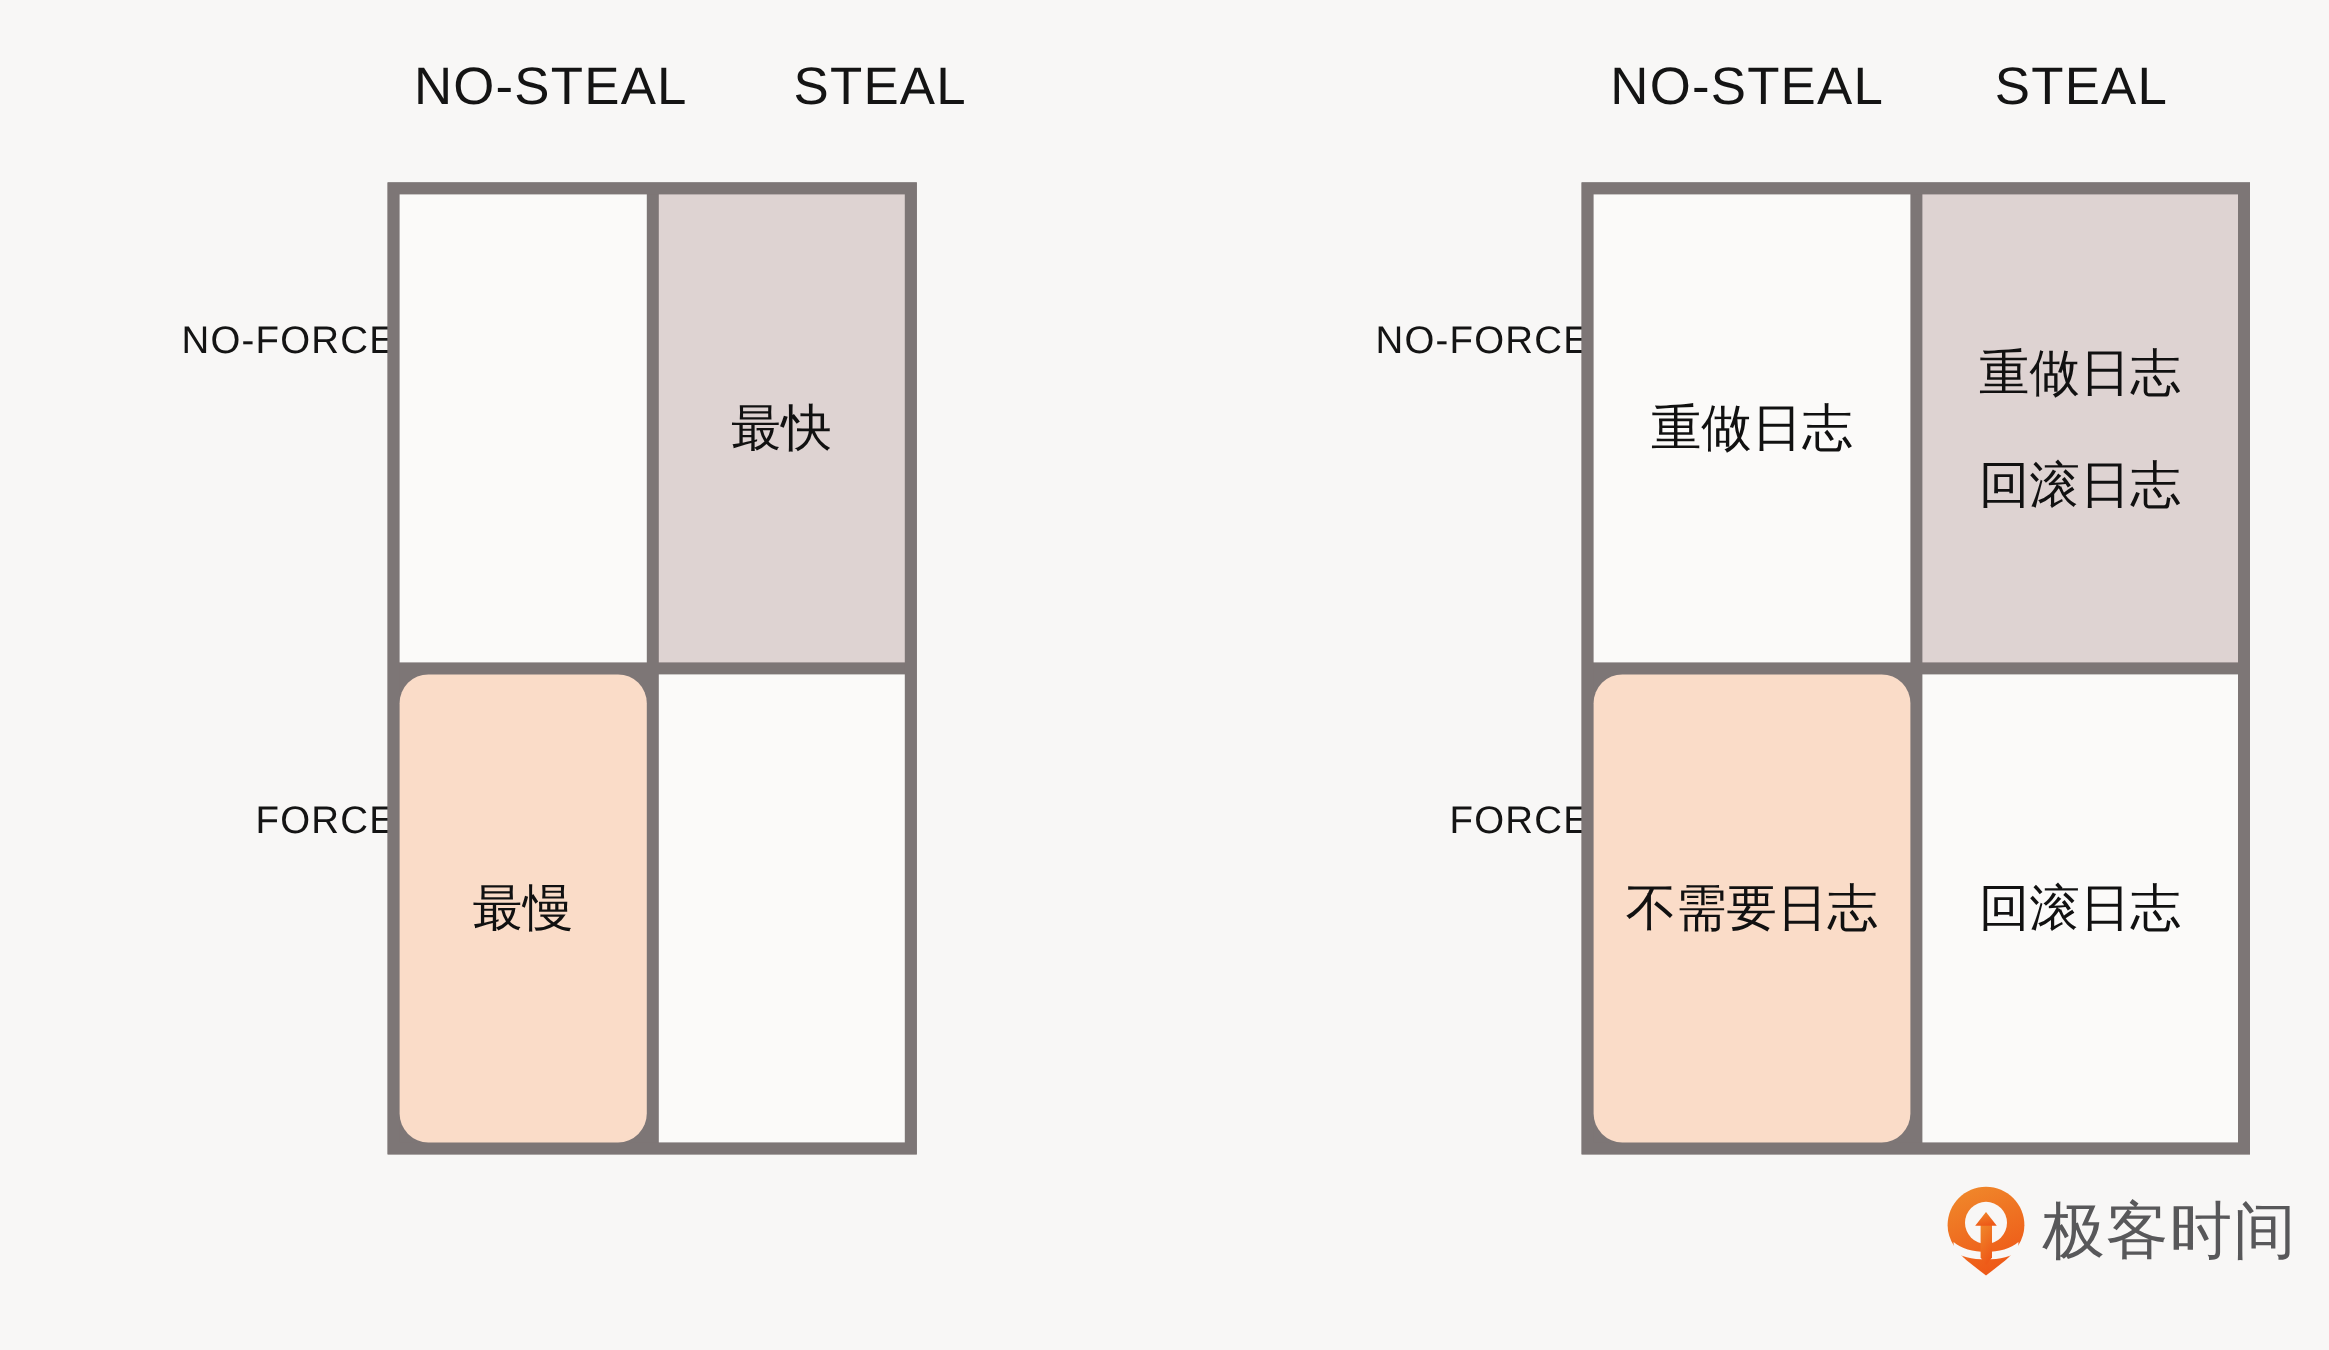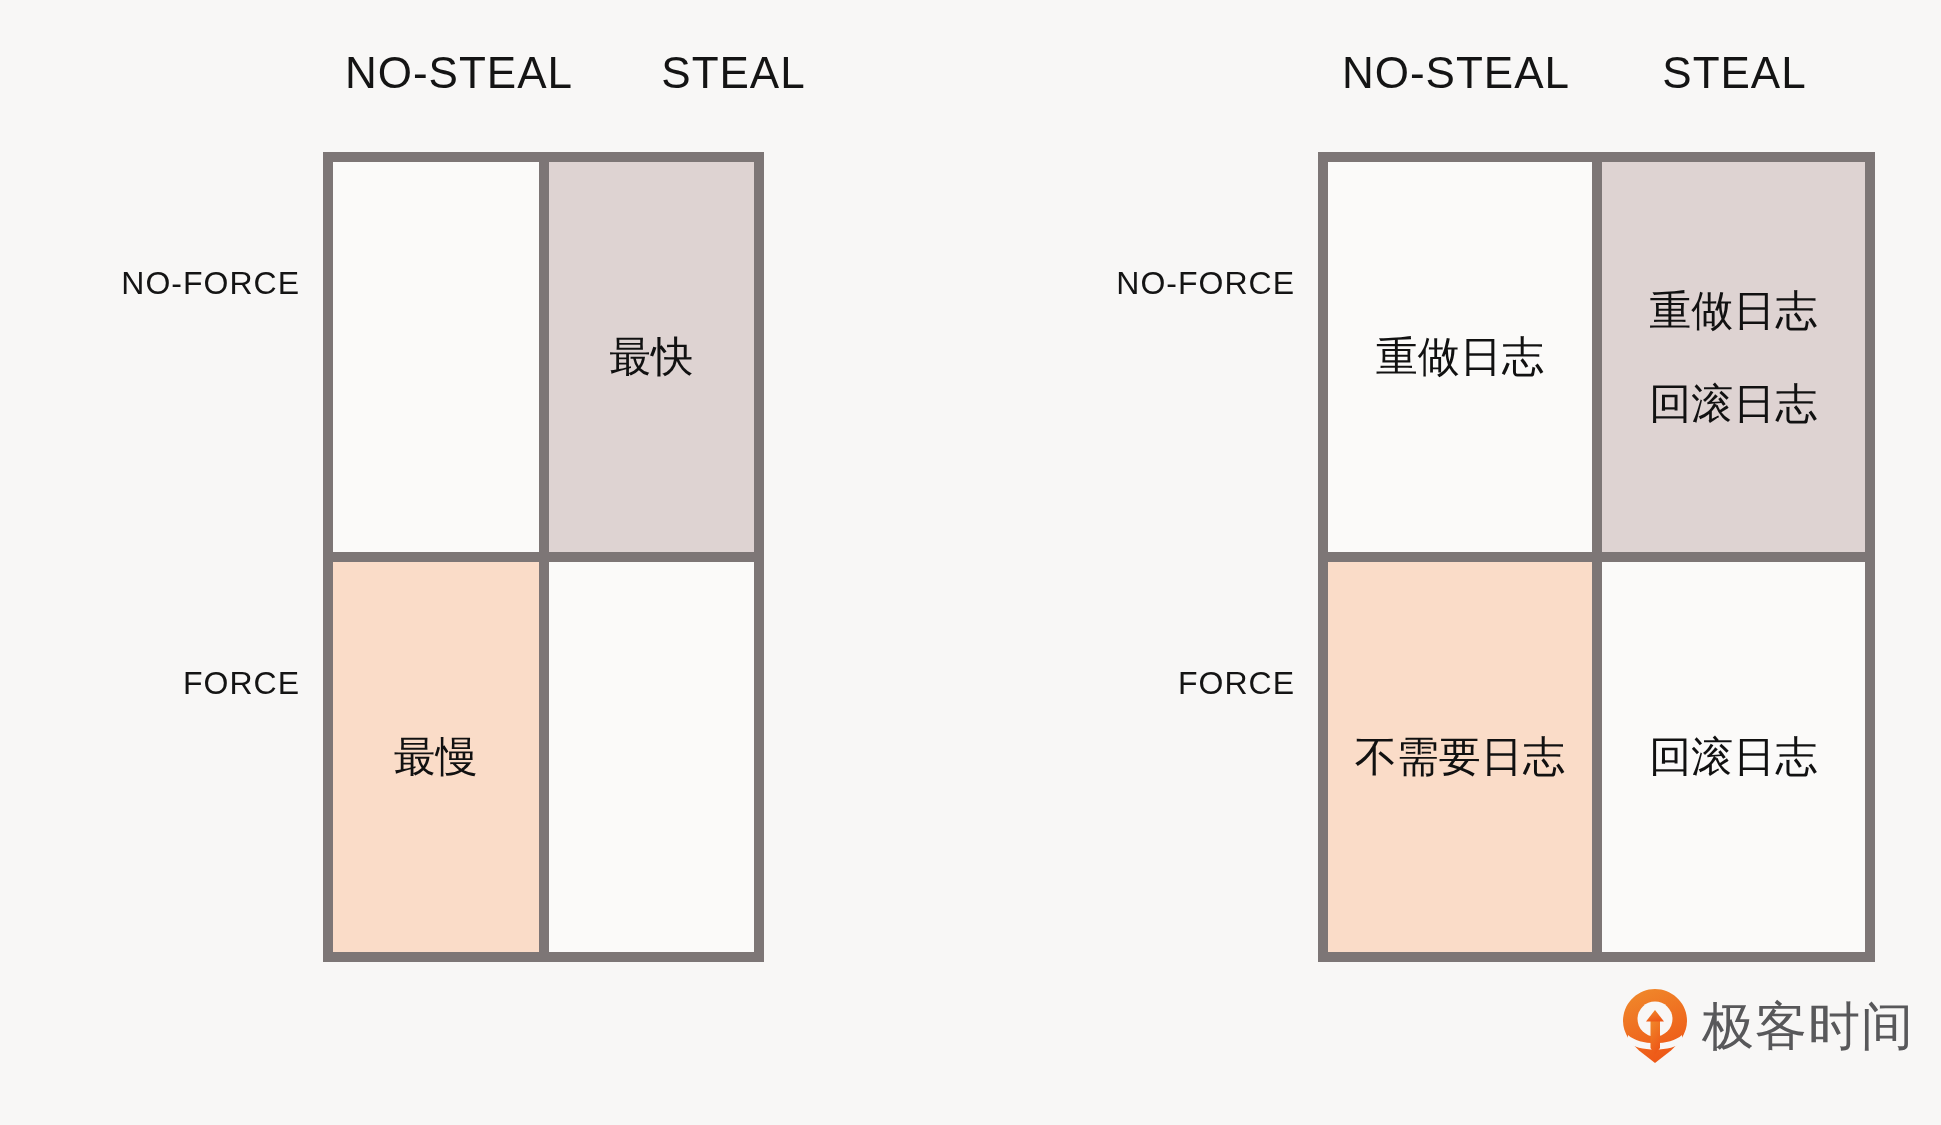--- a/index.html
+++ b/index.html
@@ -9,21 +9,21 @@
     height: 1125px;
     background: #f8f7f6;
     font-family: "Liberation Sans", "DejaVu Sans", sans-serif;
     overflow: hidden;
     position: relative;
   }
 
   .stage { position: absolute; inset: 0; }
 
   
-  .matrix { position: absolute; }
+  .matrix { position: absolute; padding-left: 30px; }
 
   .col-headers {
     position: absolute;
     display: flex;
     top: 0;
     left: 0;
   }
   .col-header {
     font-size: 44px;
     letter-spacing: 1px;
@@ -64,21 +64,21 @@
     color: #111111;
     line-height: 1.55;
     font-family: "DejaVu Sans", "Liberation Sans", sans-serif;
     overflow: hidden;
   }
   .cell .line { display: block; }
   .cell .line + .line { margin-top: 28px; }
 
   .bg-white { background: #fbfaf9; }
   .bg-mauve { background: #ded3d2; }
-  .bg-peach { background: #fadcc8; }
+  .bg-peach { background: #fadcc8; border-radius: 24px; }
 
   
   .logo {
     position: absolute;
     display: flex;
     align-items: center;
     gap: 14px;
   }
   .logo-mark { width: 66px; height: 76px; display: block; }
   .logo-text {

